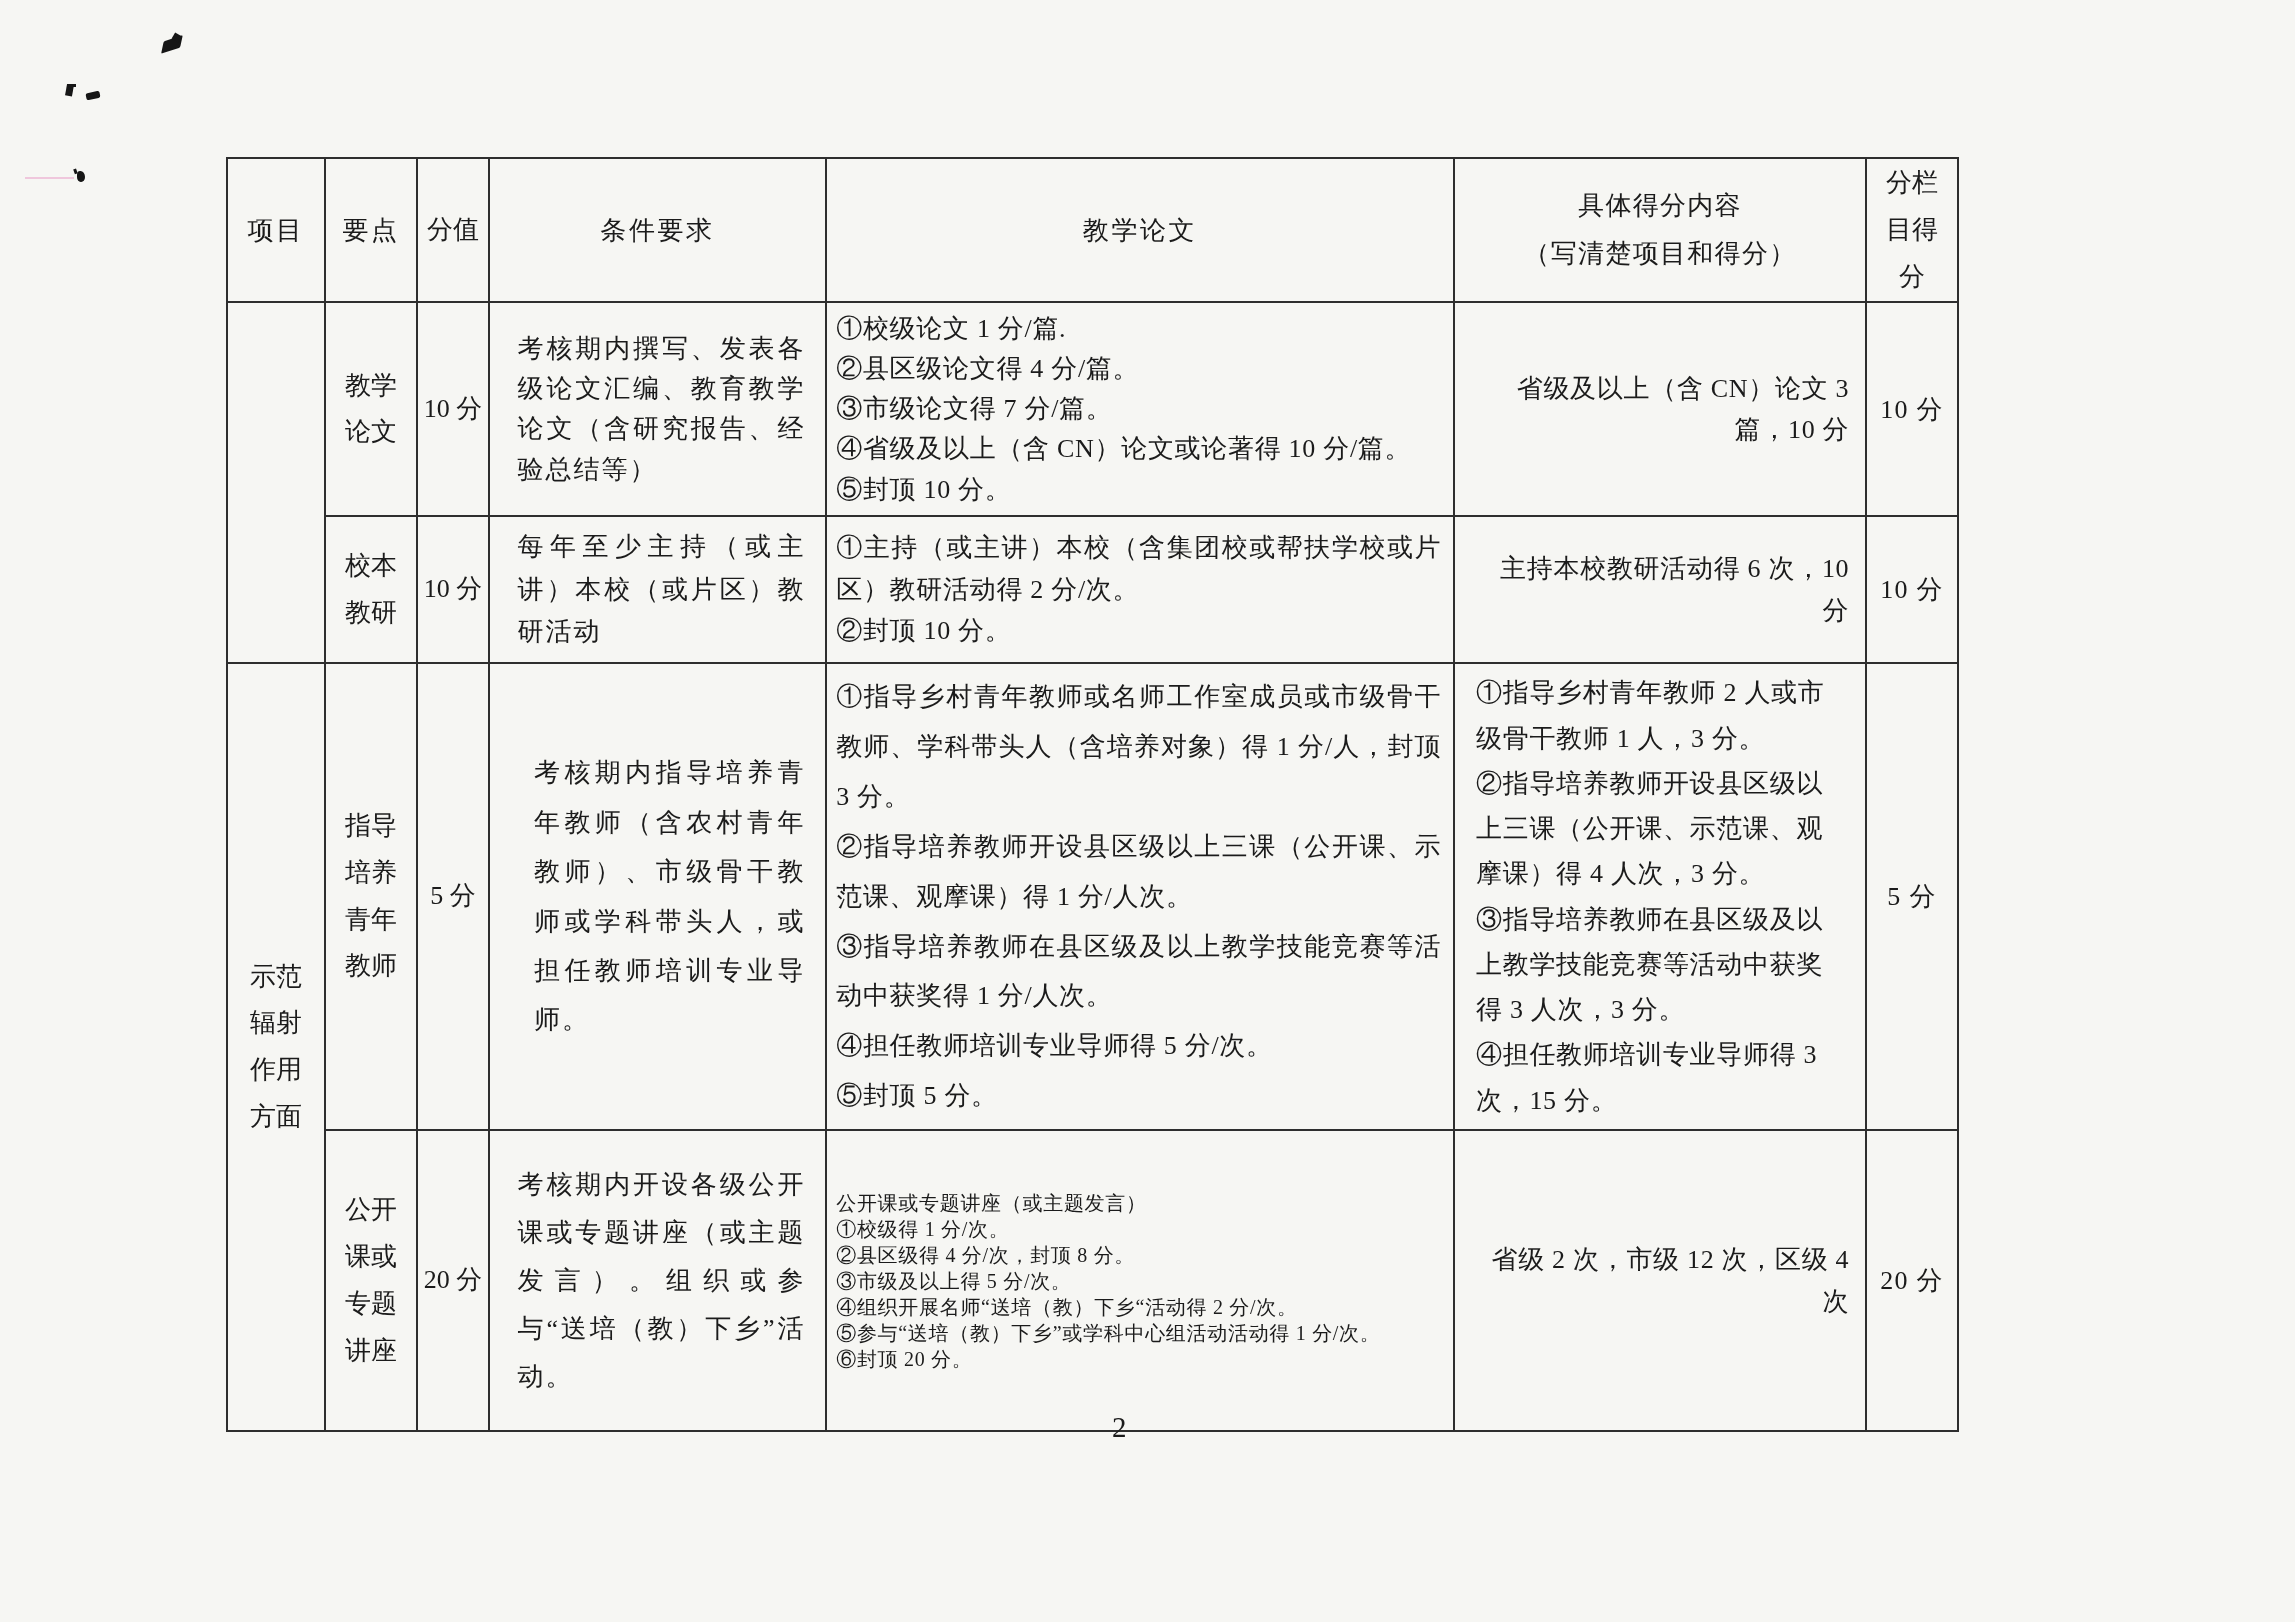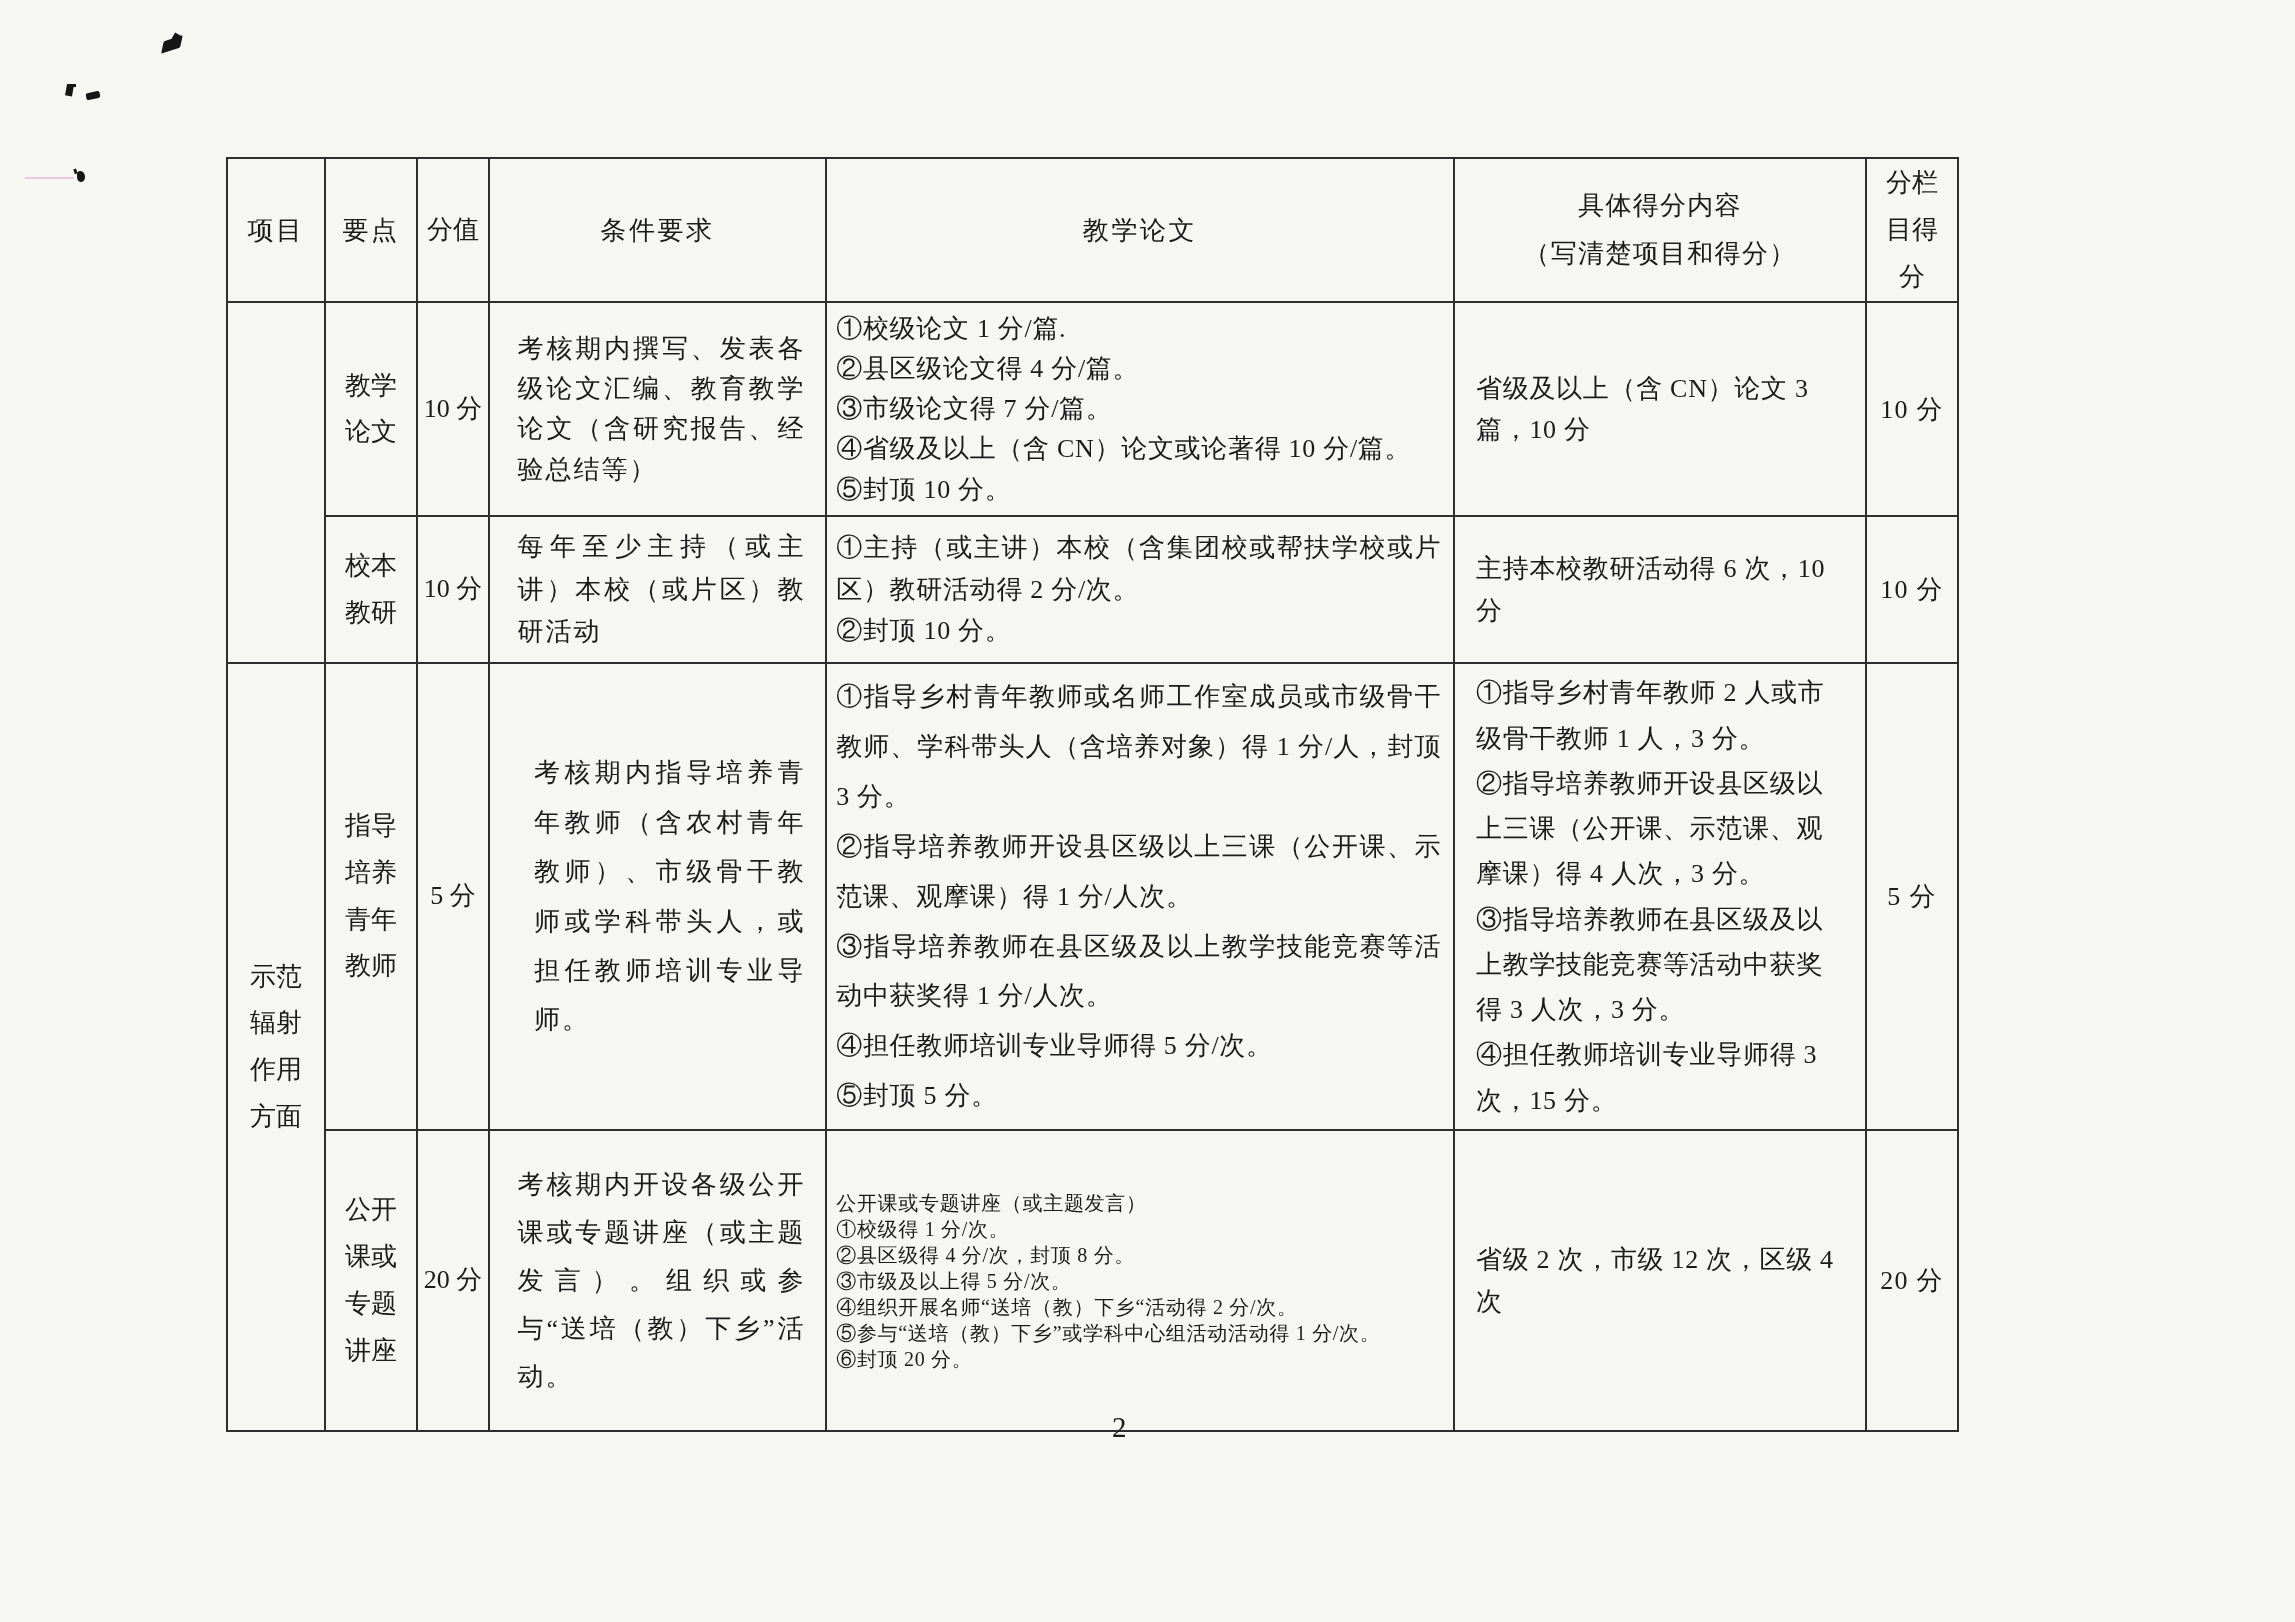--- a/index.html
+++ b/index.html
@@ -44,21 +44,21 @@
   .req.lh4{line-height:1.85;}
   .std{
     text-align:left;padding:5.2px 11.8px 5.2px 9.2px;letter-spacing:0.7px;margin-left:43px;
   }
   .std.lh1{line-height:1.55;}
   .std.lh2{line-height:1.6;}
   .std.lh3{line-height:1.92;}
   .std.lh4{line-height:1.3;font-size:20px;}
   .std .item{text-align:justify;}
   .content-cell{padding:6.5px 15.7px 6.5px 21px;text-align:left;letter-spacing:0.7px;}
-  .content-mid .inner{display:flex;align-items:center;height:100%;line-height:1.6;}
+  .content-mid .inner{display:flex;align-items:center;height:100%;line-height:1.6;text-align:right;}
   .content-list{line-height:1.74;}
   .colscore{text-align:center;letter-spacing:1.3px;}
   
   .mark{position:absolute;background:#161616;}
   .mark-a{left:162px;top:39px;width:19.6px;height:10.5px;transform:rotate(-18deg) skewX(-30deg);border-radius:1.3px;}
   .mark-a2{left:173px;top:34px;width:7.8px;height:6.5px;transform:rotate(30deg);}
   .mark-b{left:66px;top:85px;width:6.5px;height:10.5px;transform:rotate(10deg);}
   .mark-b2{left:67px;top:84px;width:9.2px;height:3.3px;}
   .mark-c{left:86px;top:92px;width:14.4px;height:7.2px;transform:rotate(-12deg);border-radius:2px;}
   .mark-d{left:77px;top:171px;width:7.8px;height:10.5px;border-radius:40% 60% 50% 50%;}

